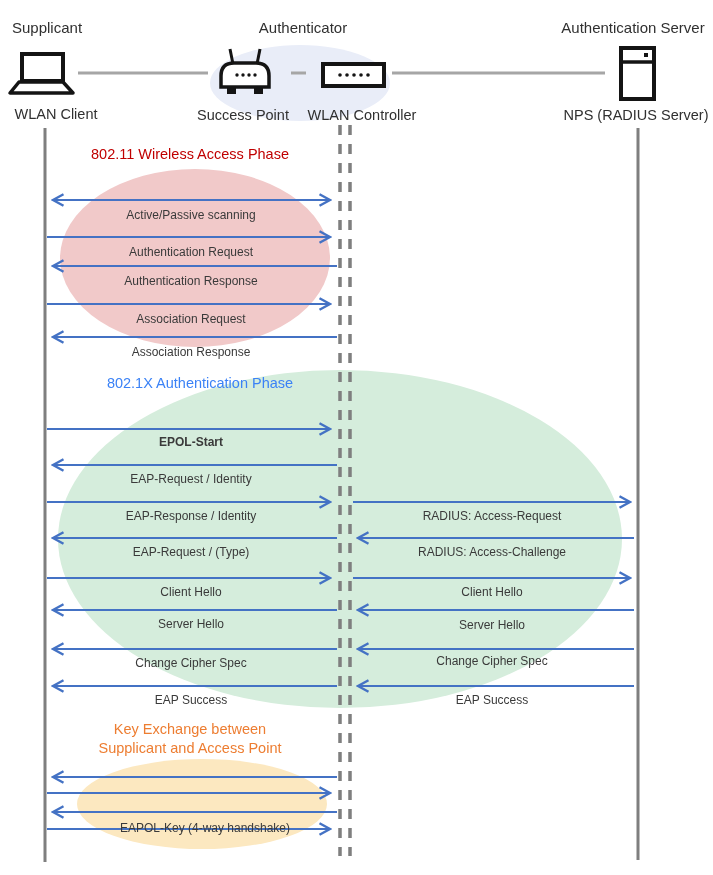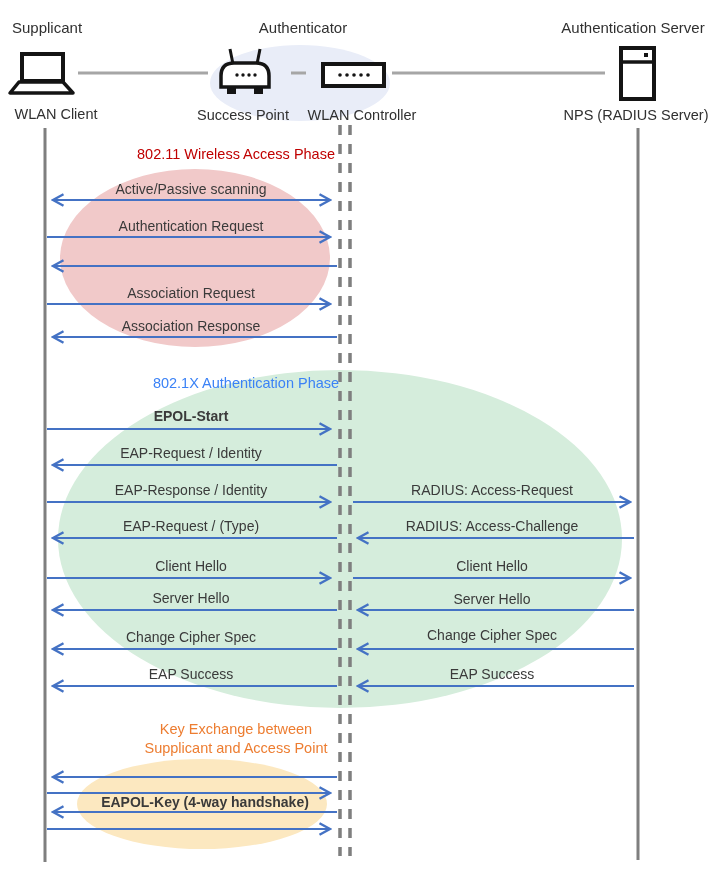--- a/index.html
+++ b/index.html
@@ -1,24 +1,24 @@
 <!DOCTYPE html>
 <html><head>
 <meta charset="utf-8">
 <style>
   html,body{margin:0;padding:0;background:#fff;}
   body{width:713px;height:875px;font-family:"Liberation Sans",sans-serif;}
   .canvas{position:relative;width:713px;height:875px;background:#fff;overflow:hidden;}
   svg.gfx{position:absolute;left:0;top:0;}
   .lbl{position:absolute;white-space:nowrap;color:#3a3a3a;line-height:1.15;}
   .ctr{transform:translateX(-50%);text-align:center;}
-  .msg{font-size:14px;}
+  .msg{font-size:12px;margin-top:28px;}
   .role{font-size:15px;color:#303030;}
   .dev{font-size:14.5px;color:#303030;}
-  .ph{font-size:14.5px;text-align:center;margin-left:46px;}
+  .ph{font-size:14.5px;text-align:center;}
   .ph1{color:#C00000;}
   .ph2{color:#3b82f6;}
   .ph3{color:#ED7D31;}
 </style>
 </head>
 <body>
 
 <div class="canvas">
 
   <svg class="gfx" width="713" height="875" viewBox="0 0 713 875">
@@ -119,31 +119,32 @@
   <div class="lbl dev ctr" style="left:362px;top:107px;">WLAN Controller</div>
   <div class="lbl dev ctr" style="left:636px;top:107px;">NPS (RADIUS Server)</div>
 
   <div class="lbl ph ph1 ctr" style="left:190px;top:146px;">802.11 Wireless Access Phase</div>
   <div class="lbl ph ph2 ctr" style="left:200px;top:375px;">802.1X Authentication Phase</div>
   <div class="lbl ph ph3 ctr" style="left:190px;top:740px;">Supplicant and Access Point</div>
   <div class="lbl ph ph3 ctr" style="left:190px;top:721px;">Key Exchange between</div>
 
   <div class="lbl msg ctr" style="left:191px;top:181px;">Active/Passive scanning</div>
   <div class="lbl msg ctr" style="left:191px;top:218px;">Authentication Request</div>
+  <div class="lbl msg ctr" style="left:191px;top:247px;">Authentication Response</div>
   <div class="lbl msg ctr" style="left:191px;top:285px;">Association Request</div>
   <div class="lbl msg ctr" style="left:191px;top:318px;">Association Response</div>
   <div class="lbl msg ctr" style="left:191px;top:408px;font-weight:bold;">EPOL-Start</div>
   <div class="lbl msg ctr" style="left:191px;top:445px;">EAP-Request / Identity</div>
   <div class="lbl msg ctr" style="left:191px;top:482px;">EAP-Response / Identity</div>
   <div class="lbl msg ctr" style="left:191px;top:518px;">EAP-Request / (Type)</div>
   <div class="lbl msg ctr" style="left:191px;top:558px;">Client Hello</div>
   <div class="lbl msg ctr" style="left:191px;top:590px;">Server Hello</div>
   <div class="lbl msg ctr" style="left:191px;top:629px;">Change Cipher Spec</div>
   <div class="lbl msg ctr" style="left:191px;top:666px;">EAP Success</div>
-  <div class="lbl msg ctr" style="left:205px;top:794px;font-weight:bold;">EAPOL-Key (4-way handshake)</div>
+  <div class="lbl msg ctr" style="left:205px;top:794px;">EAPOL-Key (4-way handshake)</div>
 
   <div class="lbl msg ctr" style="left:492px;top:482px;">RADIUS: Access-Request</div>
   <div class="lbl msg ctr" style="left:492px;top:518px;">RADIUS: Access-Challenge</div>
   <div class="lbl msg ctr" style="left:492px;top:558px;">Client Hello</div>
   <div class="lbl msg ctr" style="left:492px;top:591px;">Server Hello</div>
   <div class="lbl msg ctr" style="left:492px;top:627px;">Change Cipher Spec</div>
   <div class="lbl msg ctr" style="left:492px;top:666px;">EAP Success</div>
 
 </div>
 

